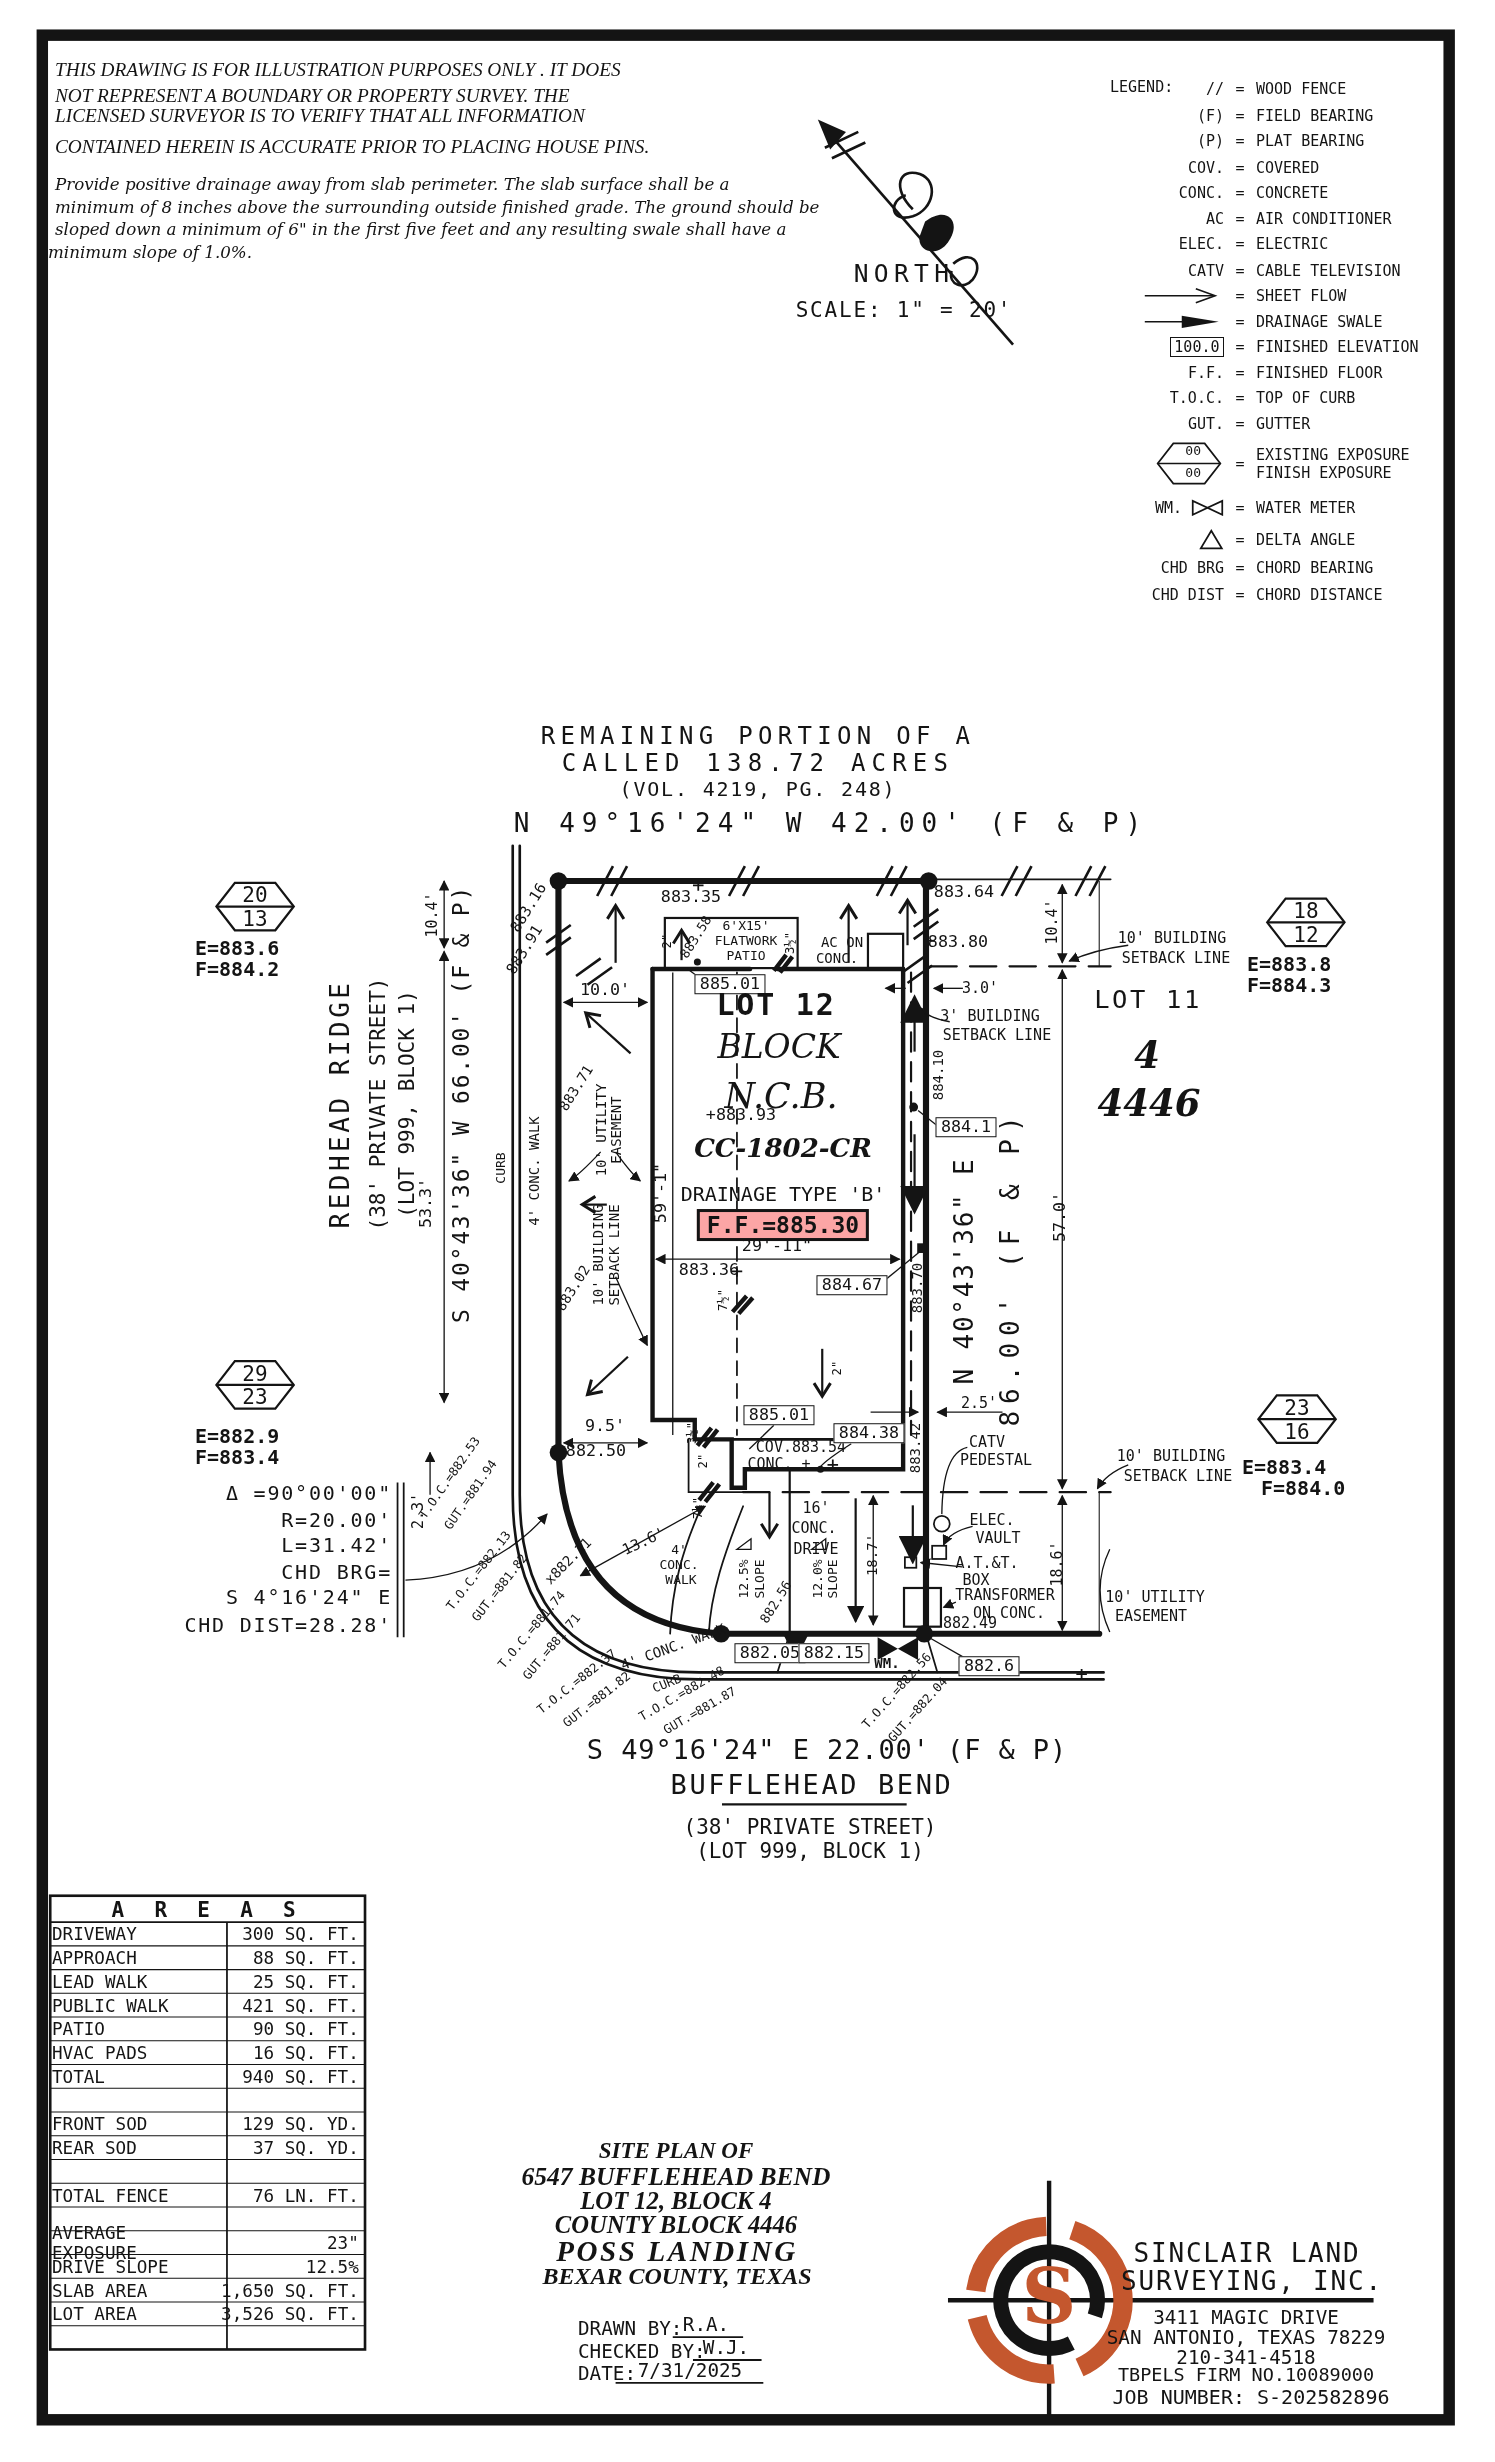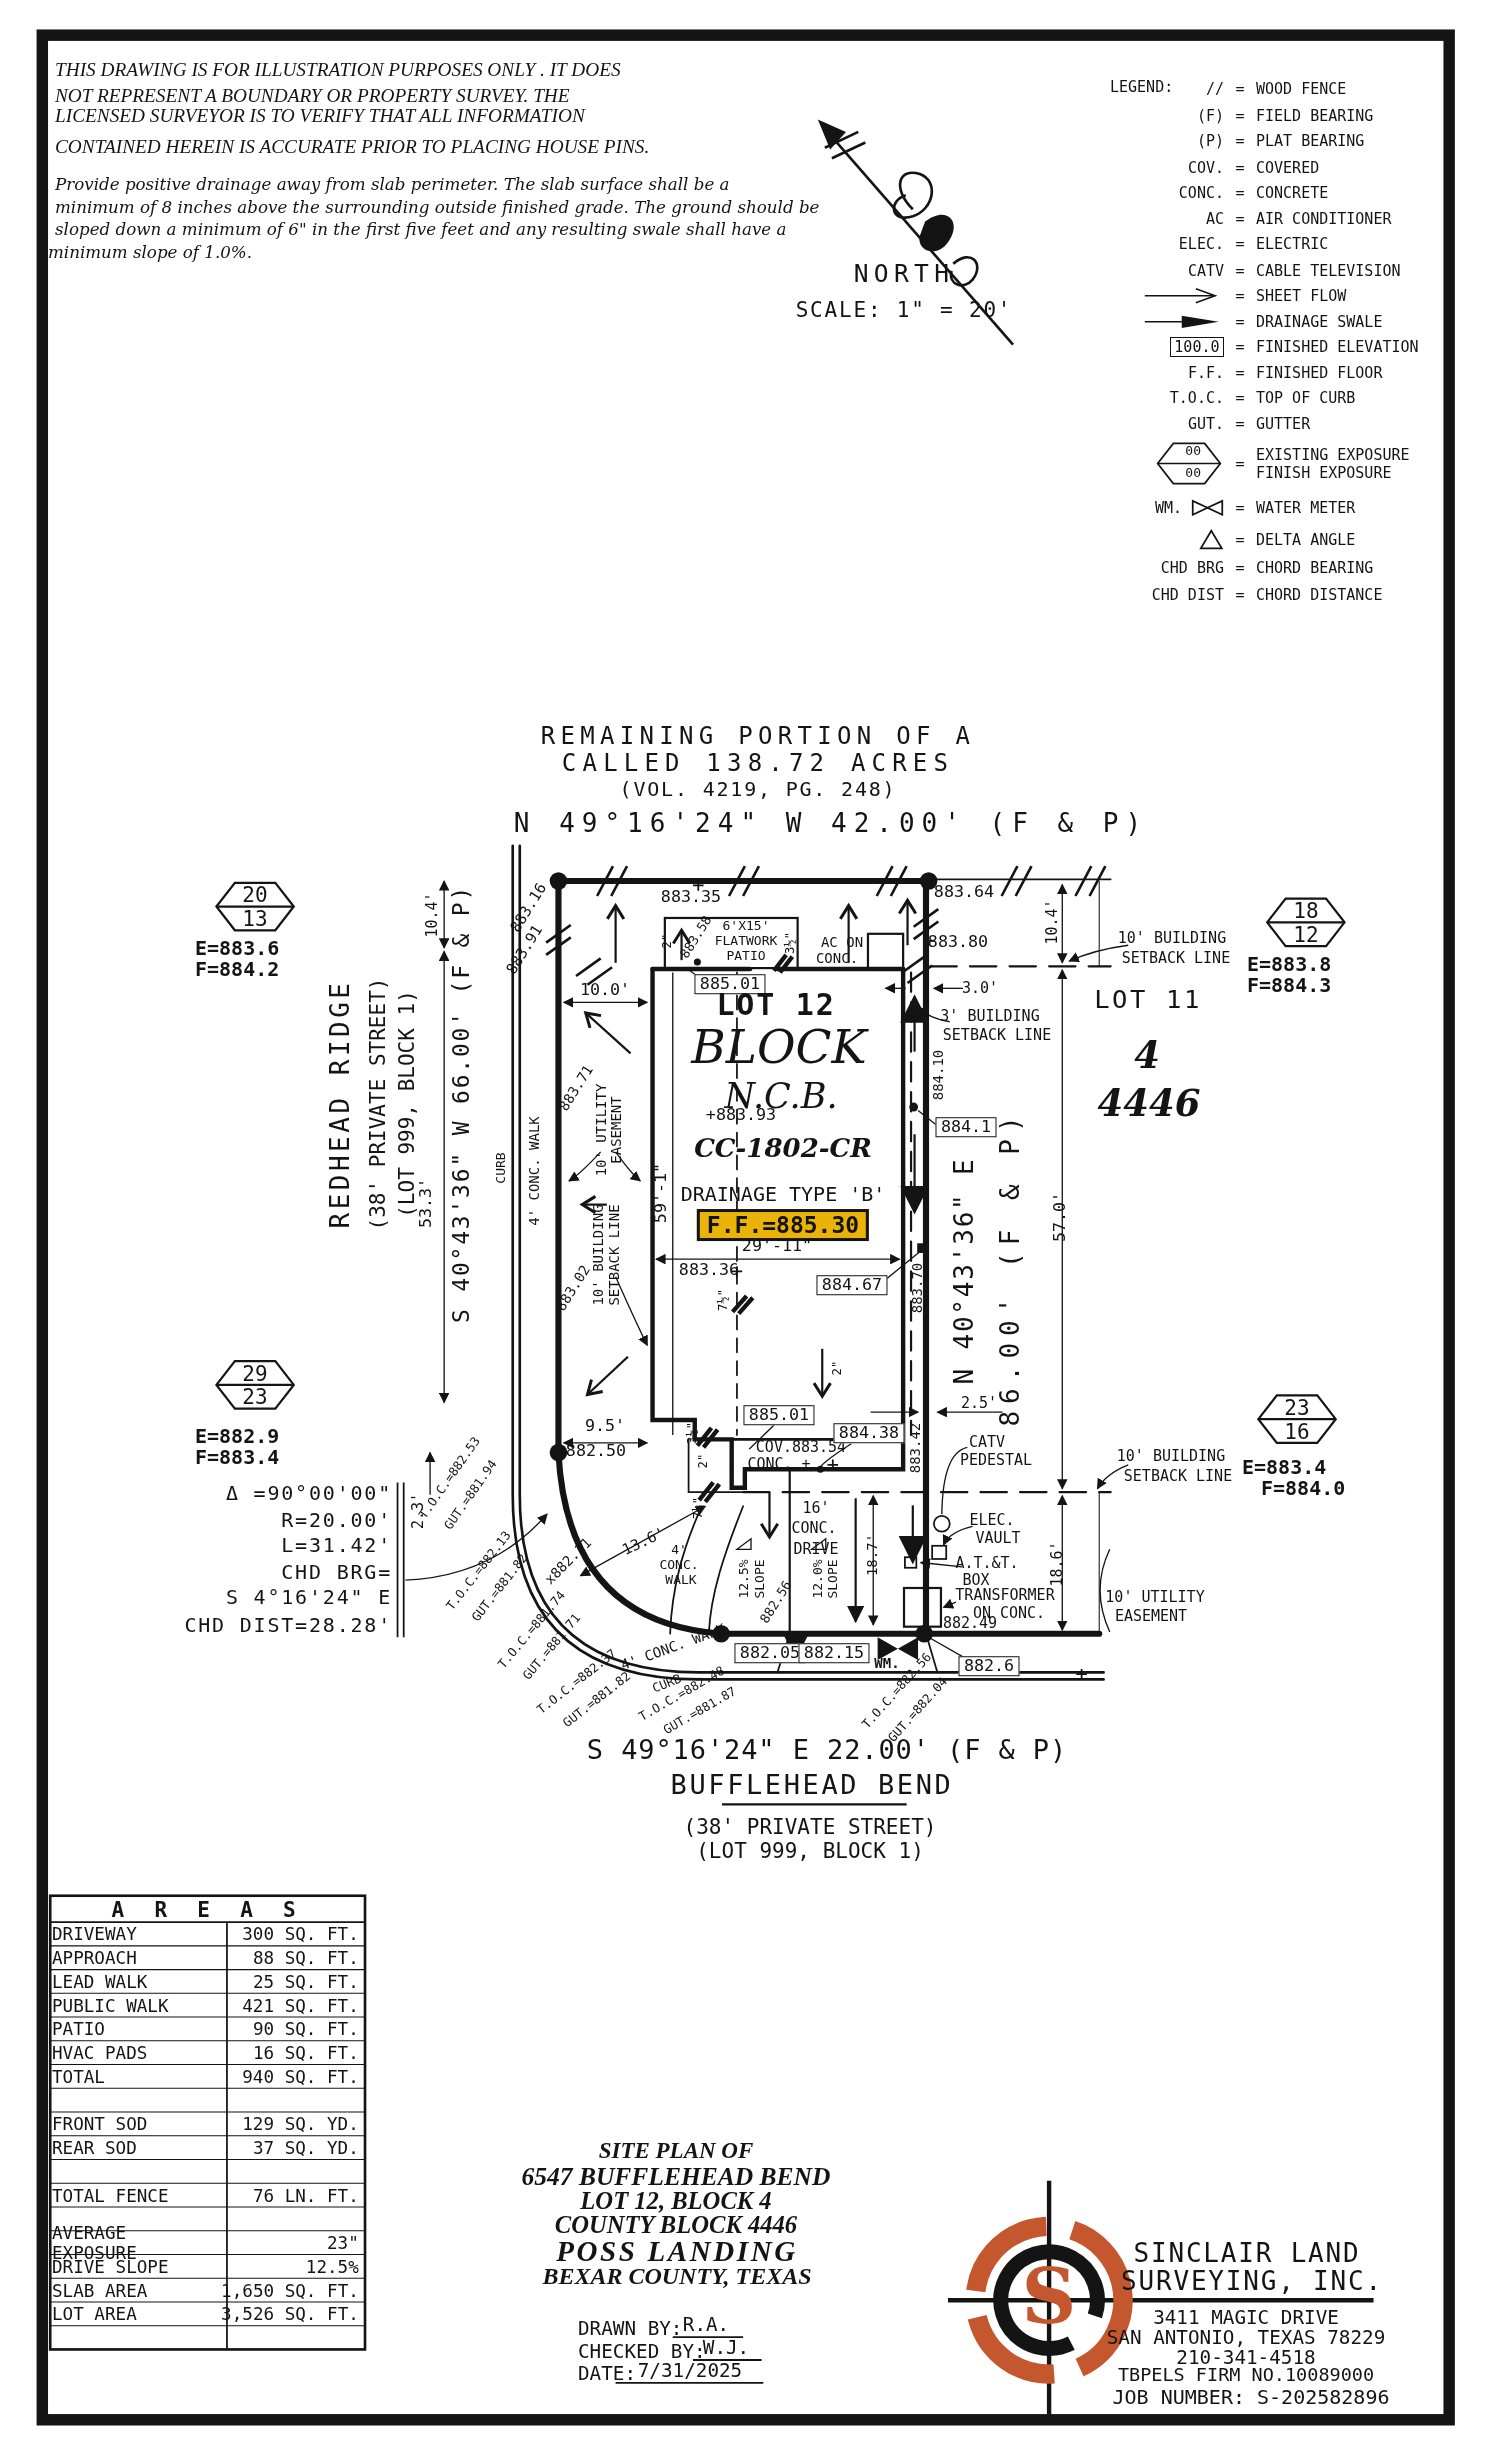--- a/index.html
+++ b/index.html
@@ -14,21 +14,21 @@
   .r52{transform:translate(-50%,-50%) rotate(-52deg);}
   .r50{transform:translate(-50%,-50%) rotate(-50deg);}
   .r48{transform:translate(-50%,-50%) rotate(-48deg);}
   .r45{transform:translate(-50%,-50%) rotate(-45deg);}
   .r38{transform:translate(-50%,-50%) rotate(-38deg);}
   .r30{transform:translate(-50%,-50%) rotate(-30deg);}
   .r25{transform:translate(-50%,-50%) rotate(-25deg);}
   .r22{transform:translate(-50%,-50%) rotate(-22deg);}
   .r20{transform:translate(-50%,-50%) rotate(-20deg);}
   .bx{border:1.8px solid #141414;background:#fff;padding:0 4.4px;}
-  .bxb{border:3.5px solid #141414;background:#eab308;padding:0.9px 7px;font-weight:bold;}
+  .bxb{border:3.5px solid #141414;background:#fca5a5;padding:0.9px 7px;font-weight:bold;}
   .si{font-family:"DejaVu Serif",serif;font-style:italic;}
   .sbi{font-family:"DejaVu Serif",serif;font-style:italic;font-weight:bold;}
   .tbi{font-family:"Liberation Serif",serif;font-style:italic;font-weight:bold;}
   .lsi{font-family:"Liberation Serif",serif;font-style:italic;}
   .lgrow{position:absolute;left:1101px;width:383px;height:23px;display:flex;align-items:center;font-size:15px;}
   .lga{width:123px;text-align:right;display:flex;justify-content:flex-end;align-items:center;}
   .lge{width:32px;text-align:center;}
   .lgd{flex:1;text-align:left;}
   .bx100{border:1.8px solid #141414;padding:0 3.5px;}
   .cv{position:absolute;left:158px;width:234px;text-align:right;font-size:20px;letter-spacing:1.8px;transform:translate(0,-50%);}
@@ -433,21 +433,21 @@
 <div class="L" style="left:1172px;top:939px;font-size:15px;">10' BUILDING</div>
 <div class="L" style="left:1176px;top:959px;font-size:15px;">SETBACK LINE</div>
 <div class="L" style="left:980px;top:989px;font-size:15px;">3.0'</div>
 <div class="L" style="left:990px;top:1017px;font-size:15px;">3' BUILDING</div>
 <div class="L" style="left:997px;top:1036px;font-size:15px;">SETBACK LINE</div>
 <div class="L" style="left:1148px;top:999px;font-size:25.5px;letter-spacing:2.6px;">LOT 11</div>
 <div class="L sbi" style="left:1147px;top:1055px;font-size:37px;">4</div>
 <div class="L sbi" style="left:1149px;top:1103px;font-size:37px;">4446</div>
 
 <div class="L" style="left:776px;top:1005px;font-size:30px;font-weight:bold;letter-spacing:1.8px;">LOT 12</div>
-<div class="L si" style="left:779px;top:1047px;font-size:47px;">BLOCK</div>
+<div class="L si" style="left:779px;top:1047px;font-size:33px;">BLOCK</div>
 <div class="L si" style="left:781px;top:1096px;font-size:35px;">N.C.B.</div>
 <div class="L" style="left:741px;top:1115px;font-size:16.7px;">+883.93</div>
 <div class="L sbi" style="left:783px;top:1149px;font-size:26px;">CC-1802-CR</div>
 <div class="L" style="left:783px;top:1194px;font-size:20px;">DRAINAGE TYPE 'B'</div>
 <div class="L bxb" style="left:783px;top:1225px;font-size:23px;">F.F.=885.30</div>
 <div class="L" style="left:777px;top:1246px;font-size:16.7px;">29'-11"</div>
 <div class="L" style="left:709px;top:1270px;font-size:16.7px;">883.36</div>
 <div class="L r90" style="left:723px;top:1300px;font-size:12.3px;">7½"</div>
 <div class="L bx" style="left:852px;top:1285px;font-size:16.7px;">884.67</div>
 <div class="L r90" style="left:917px;top:1288px;font-size:14px;">883.70</div>

